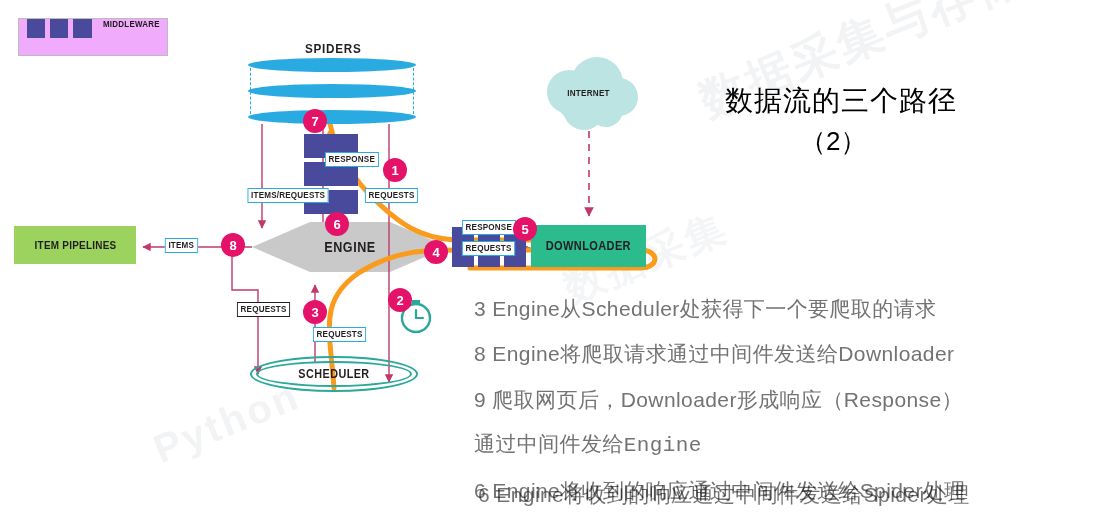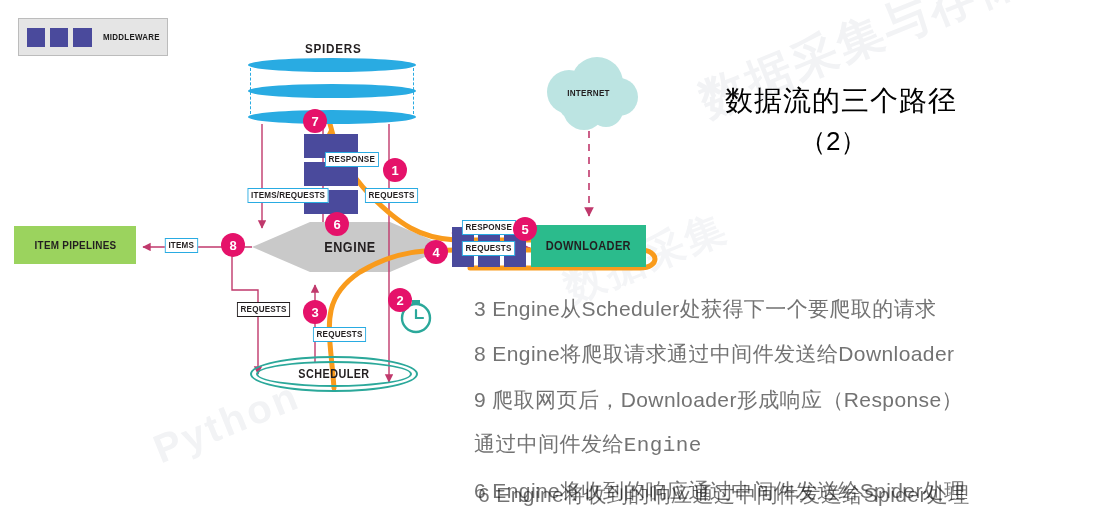--- a/index.html
+++ b/index.html
@@ -33,23 +33,23 @@
   }
   .wm1 { left: 690px; top: 8px; }
   .wm2 { left: 150px; top: 400px; font-size: 40px; }
   .wm3 { left: 560px; top: 230px; font-size: 40px; color:#f4f5f7; }
 
   
   .legend-box {
     left: 18px; top: 18px;
     width: 150px; height: 38px;
     border: 1px solid #bcbcbc;
-    background: #e5e5e5;
+    background: #f0abfc;
     display: flex;
-    align-items: center;
+    align-items: flex-start;
     padding-left: 8px;
     box-sizing: border-box;
   }
   .legend-sq {
     width: 19px; height: 19px;
     background: #4a4a9c;
     margin-right: 5px;
   }
   .legend-label {
     font-size: 9px;

